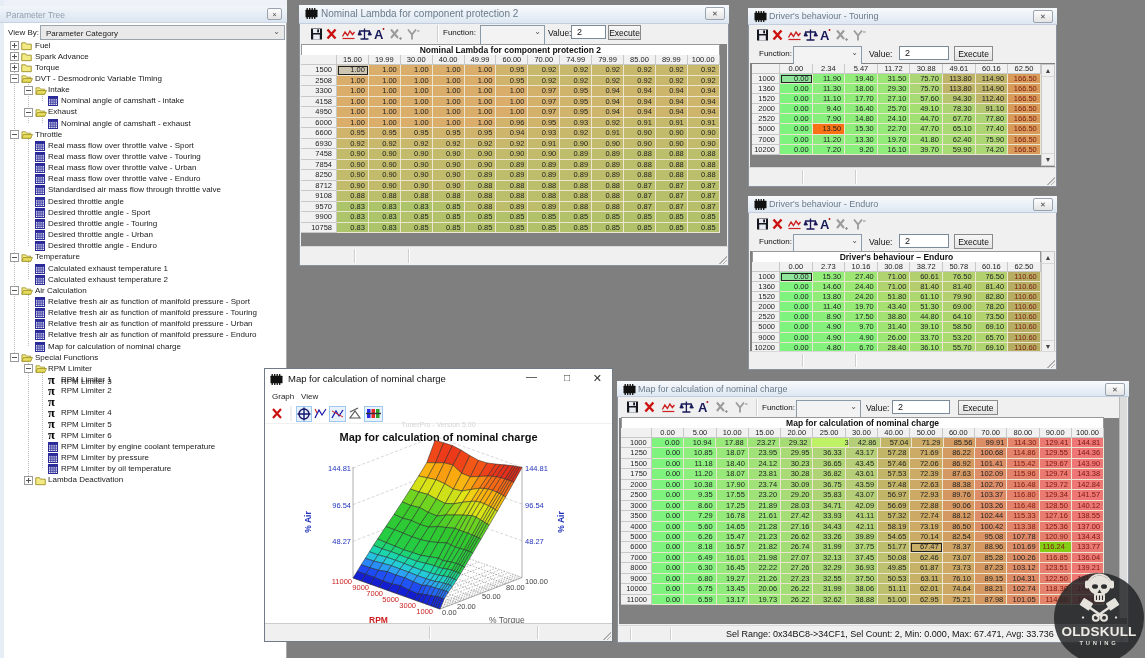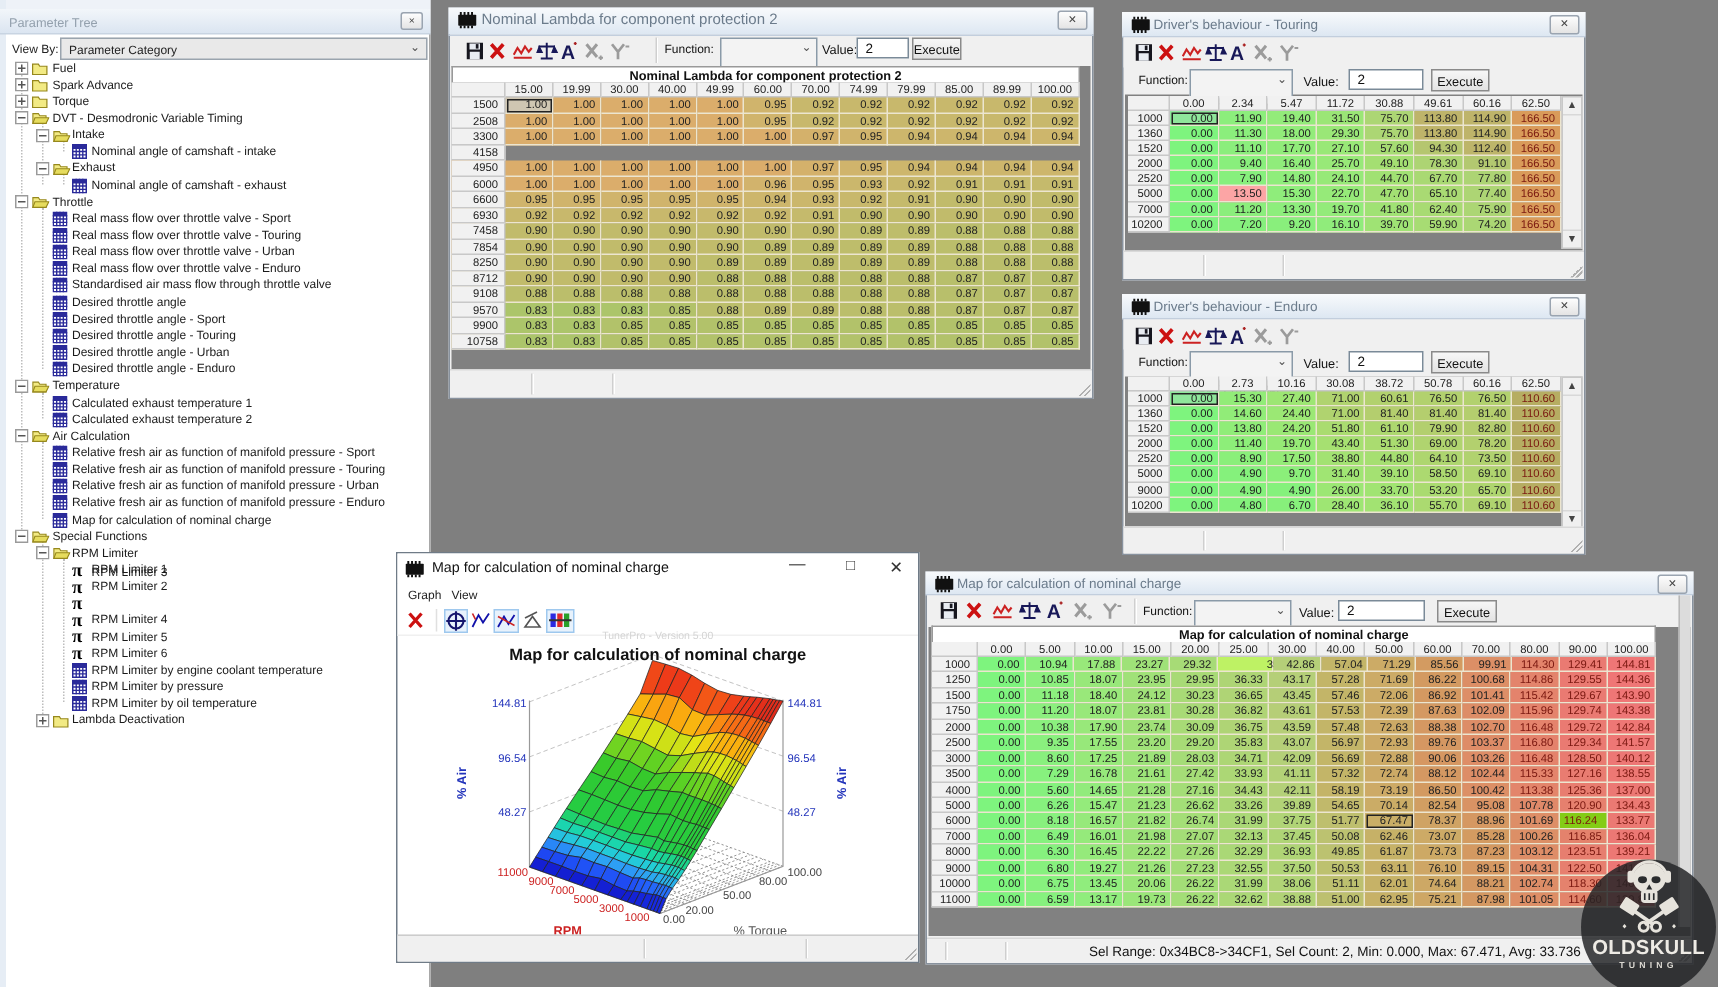--- a/index.html
+++ b/index.html
@@ -438,21 +438,21 @@
       <div class="dc" style="width:31.90px;height:10.5px;line-height:10.5px;background:#dbad6b;color:#222;">1.00</div>
       <div class="dc" style="width:31.90px;height:10.5px;line-height:10.5px;background:#dbad6b;color:#222;">1.00</div>
       <div class="dc" style="width:31.90px;height:10.5px;line-height:10.5px;background:#dbad6b;color:#222;">1.00</div>
       <div class="dc" style="width:31.90px;height:10.5px;line-height:10.5px;background:#d4b16b;color:#222;">0.97</div>
       <div class="dc" style="width:31.90px;height:10.5px;line-height:10.5px;background:#d0b46c;color:#222;">0.95</div>
       <div class="dc" style="width:31.90px;height:10.5px;line-height:10.5px;background:#cdb66c;color:#222;">0.94</div>
       <div class="dc" style="width:31.90px;height:10.5px;line-height:10.5px;background:#cdb66c;color:#222;">0.94</div>
       <div class="dc" style="width:31.90px;height:10.5px;line-height:10.5px;background:#cdb66c;color:#222;">0.94</div>
       <div class="dc" style="width:31.90px;height:10.5px;line-height:10.5px;background:#cdb66c;color:#222;">0.94</div>
     </div>
-    <div class="trow" style="height:10.5px;flex-direction:column;">
+    <div class="trow" style="height:10.5px;">
       <div class="rh" style="width:36px;height:10.5px;line-height:10.5px;">4158</div>
       <div class="dc" style="width:31.90px;height:10.5px;line-height:10.5px;background:#dbad6b;color:#222;">1.00</div>
       <div class="dc" style="width:31.90px;height:10.5px;line-height:10.5px;background:#dbad6b;color:#222;">1.00</div>
       <div class="dc" style="width:31.90px;height:10.5px;line-height:10.5px;background:#dbad6b;color:#222;">1.00</div>
       <div class="dc" style="width:31.90px;height:10.5px;line-height:10.5px;background:#dbad6b;color:#222;">1.00</div>
       <div class="dc" style="width:31.90px;height:10.5px;line-height:10.5px;background:#dbad6b;color:#222;">1.00</div>
       <div class="dc" style="width:31.90px;height:10.5px;line-height:10.5px;background:#dbad6b;color:#222;">1.00</div>
       <div class="dc" style="width:31.90px;height:10.5px;line-height:10.5px;background:#d4b16b;color:#222;">0.97</div>
       <div class="dc" style="width:31.90px;height:10.5px;line-height:10.5px;background:#d0b46c;color:#222;">0.95</div>
       <div class="dc" style="width:31.90px;height:10.5px;line-height:10.5px;background:#cdb66c;color:#222;">0.94</div>
@@ -761,21 +761,21 @@
       <div class="dc" style="width:32.60px;height:10.1px;line-height:10.1px;background:#8fed7b;color:#222;">14.80</div>
       <div class="dc" style="width:32.60px;height:10.1px;line-height:10.1px;background:#97e978;color:#222;">24.10</div>
       <div class="dc" style="width:32.60px;height:10.1px;line-height:10.1px;background:#a1e173;color:#222;">44.70</div>
       <div class="dc" style="width:32.60px;height:10.1px;line-height:10.1px;background:#a9d973;color:#222;">67.70</div>
       <div class="dc" style="width:32.60px;height:10.1px;line-height:10.1px;background:#add474;color:#222;">77.80</div>
       <div class="dc" style="width:32.60px;height:10.1px;line-height:10.1px;background:#d99b5a;color:#7a1810;">166.50</div>
     </div>
     <div class="trow" style="height:10.1px;">
       <div class="rh" style="width:28px;height:10.1px;line-height:10.1px;">5000</div>
       <div class="dc" style="width:32.60px;height:10.1px;line-height:10.1px;background:#7ef47e;color:#222;">0.00</div>
-      <div class="dc" style="width:32.60px;height:10.1px;line-height:10.1px;background:#fca5a5;color:#222;">13.50</div>
+      <div class="dc" style="width:32.60px;height:10.1px;line-height:10.1px;background:#f97316;color:#222;">13.50</div>
       <div class="dc" style="width:32.60px;height:10.1px;line-height:10.1px;background:#8fed7b;color:#222;">15.30</div>
       <div class="dc" style="width:32.60px;height:10.1px;line-height:10.1px;background:#96ea79;color:#222;">22.70</div>
       <div class="dc" style="width:32.60px;height:10.1px;line-height:10.1px;background:#a3e073;color:#222;">47.70</div>
       <div class="dc" style="width:32.60px;height:10.1px;line-height:10.1px;background:#a9da73;color:#222;">65.10</div>
       <div class="dc" style="width:32.60px;height:10.1px;line-height:10.1px;background:#add574;color:#222;">77.40</div>
       <div class="dc" style="width:32.60px;height:10.1px;line-height:10.1px;background:#d99b5a;color:#7a1810;">166.50</div>
     </div>
     <div class="trow" style="height:10.1px;">
       <div class="rh" style="width:28px;height:10.1px;line-height:10.1px;">7000</div>
       <div class="dc" style="width:32.60px;height:10.1px;line-height:10.1px;background:#7ef47e;color:#222;">0.00</div>
@@ -854,20 +854,21 @@
     </g>
 </svg>
 <div class="abs" style="left:759px;top:234px;height:16px;font-size:8.5px;color:#111;">
 <span style="position:absolute;left:0;top:3px;font-size:8px;">Function:</span>
 <span class="dd" style="position:absolute;left:34px;top:0;width:69px;">Cpy Frm Cmpr<span style="position:absolute;right:3px;top:1px;color:#555;font-size:8px;">⌄</span></span>
 <span style="position:absolute;left:110px;top:3px;">Value:</span>
 <span class="vin" style="position:absolute;left:140px;top:0;width:50px;">2</span>
 <span class="btn" style="position:absolute;left:195px;top:0;width:39px;">Execute</span>
 </div>
 <div class="abs" style="left:752px;top:251px;width:288.8px;">
+    <div style="height:11px;background:#fff;border:1px solid #999;border-bottom:none;font-weight:bold;font-size:8.5px;text-align:center;line-height:11px;color:#111;box-sizing:border-box;">Driver's behaviour – Enduro</div>
     <div class="trow" style="height:10px;">
       <div class="hc" style="width:28px;height:10px;"></div>
       <div class="hc" style="width:32.60px;height:10px;line-height:10px;">0.00</div>
       <div class="hc" style="width:32.60px;height:10px;line-height:10px;">2.73</div>
       <div class="hc" style="width:32.60px;height:10px;line-height:10px;">10.16</div>
       <div class="hc" style="width:32.60px;height:10px;line-height:10px;">30.08</div>
       <div class="hc" style="width:32.60px;height:10px;line-height:10px;">38.72</div>
       <div class="hc" style="width:32.60px;height:10px;line-height:10px;">50.78</div>
       <div class="hc" style="width:32.60px;height:10px;line-height:10px;">60.16</div>
       <div class="hc" style="width:32.60px;height:10px;line-height:10px;">62.50</div>

